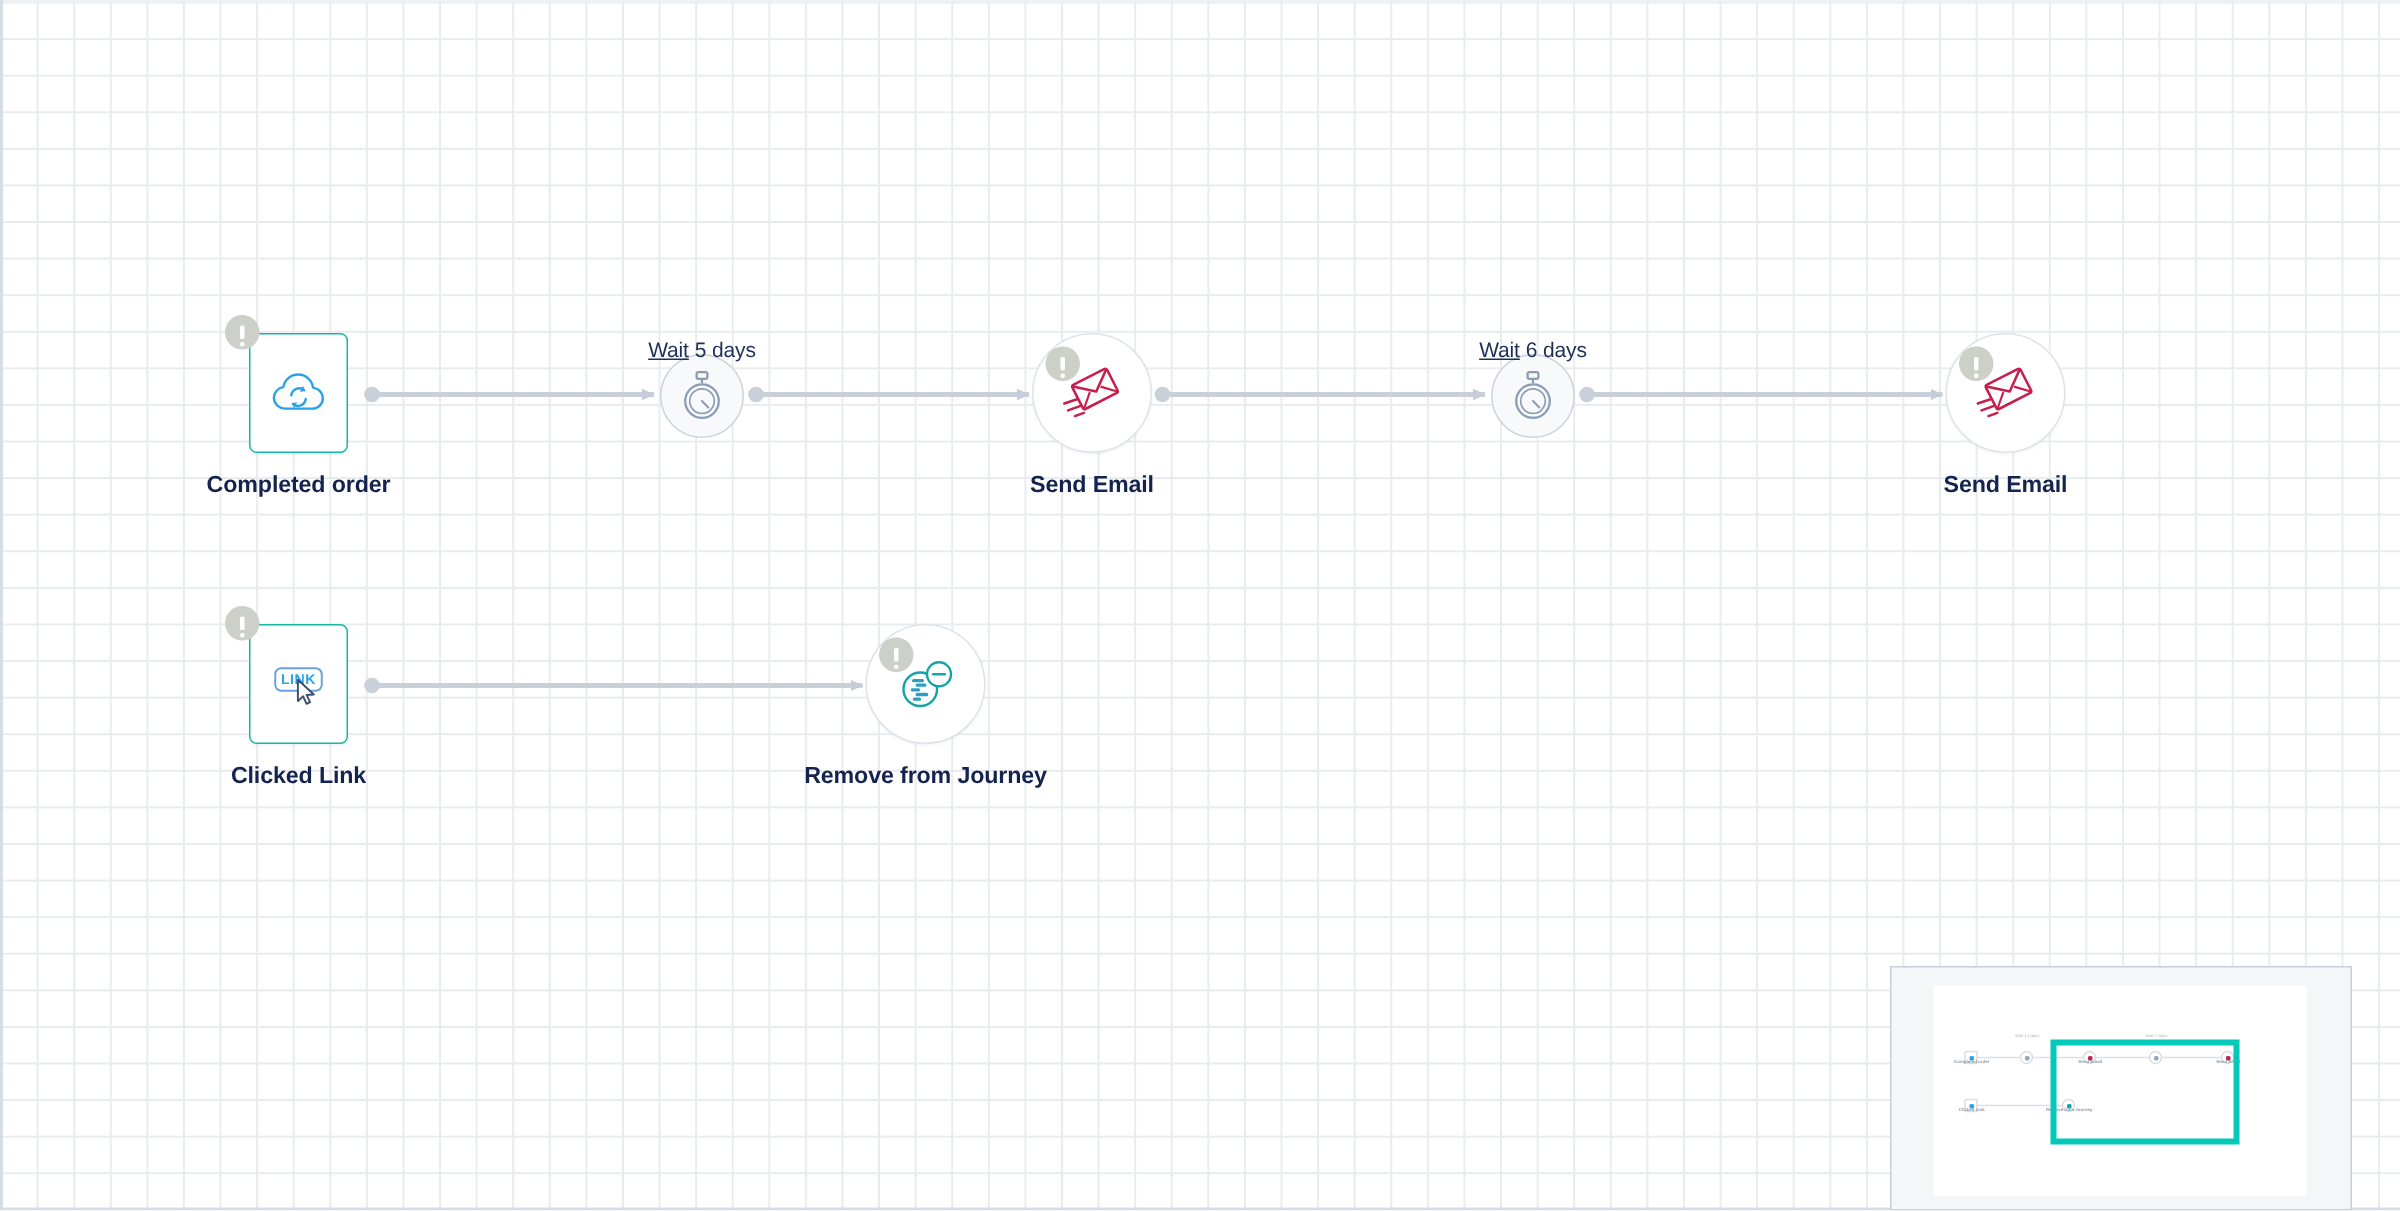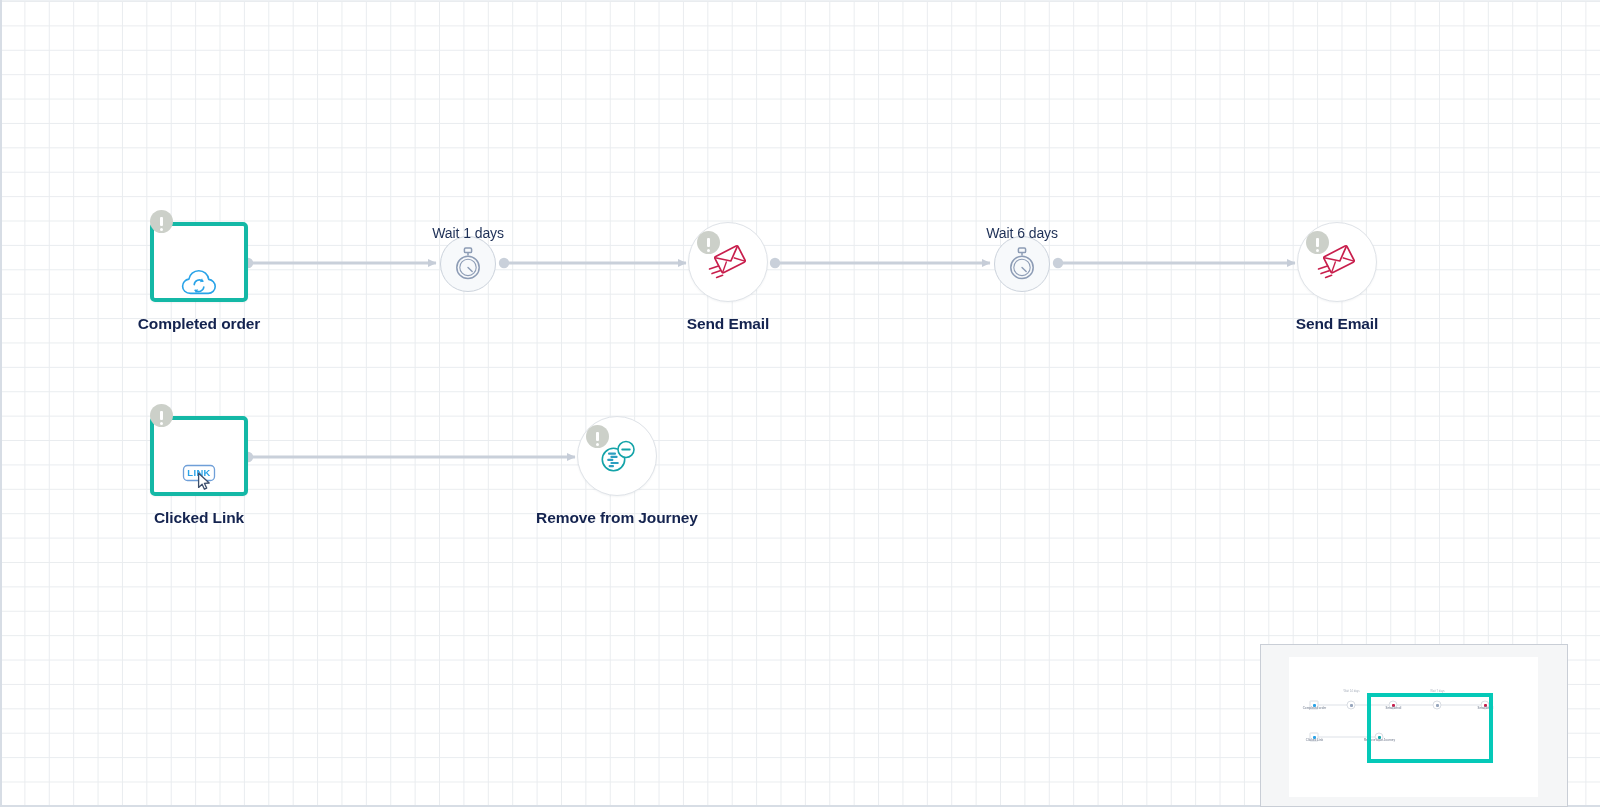--- a/index.html
+++ b/index.html
@@ -74,26 +74,25 @@
     left: 50%;
     top: 50%;
     transform: translate(-50%, -50%);
     display: flex;
     align-items: center;
     justify-content: center;
     background: #ffffff;
     box-sizing: border-box;
   }
   .node-shape.square {
-    width: 98px;
+    width: 66px;
     height: 80px;
-    border: 4px solid #14b8a6;
+    border: 1px solid #14b8a6;
     border-radius: 5px;
     box-shadow: 0 1px 2px rgba(20,30,50,0.05);
-    align-items: flex-end;
   }
   .node-shape.circle {
     width: 80px;
     height: 80px;
     border: 1px solid #dfe3e8;
     border-radius: 50%;
     box-shadow: 0 1px 2px rgba(20,30,50,0.05);
   }
   .node-shape.circle.wait {
     width: 56px;
@@ -113,21 +112,21 @@
     font-weight: bold;
     color: #14234f;
     letter-spacing: -0.1px;
   }
   .node-label.wait-label {
     top: -39px;
     font-size: 14px;
     font-weight: normal;
     color: #1d2f56;
   }
-  .node-label.wait-label .wait-word { margin-right: 4px; }
+  .node-label.wait-label .wait-word { margin-right: 4px; text-decoration: underline; }
 
   
   .warn-badge {
     position: absolute;
     width: 23px;
     height: 23px;
     border-radius: 50%;
     background: #ccd0c9;
     display: flex;
     align-items: center;
@@ -293,21 +292,21 @@
           <svg class="svg-icon" width="30" height="34" viewBox="0 0 30 34">
             <rect x="11.4" y="1.0" width="7.2" height="4.6" rx="1.2" fill="none" stroke="#8d9cb5" stroke-width="1.5"></rect>
             <line x1="15" y1="5.6" x2="15" y2="8.4" stroke="#8d9cb5" stroke-width="1.5"></line>
             <circle cx="15" cy="20.4" r="11.2" fill="none" stroke="#8d9cb5" stroke-width="1.5"></circle>
             <circle cx="15" cy="20.4" r="8.2" fill="none" stroke="#8d9cb5" stroke-width="1.1"></circle>
             <line x1="15" y1="20.4" x2="19.2" y2="24.6" stroke="#8d9cb5" stroke-width="1.4" stroke-linecap="round"></line>
           </svg>
         </span>
       </div>
       <div class="node-label wait-label">
-        <span class="wait-word">Wait</span><span>1 days</span>
+        <span class="wait-word">Wait</span><span>5 days</span>
       </div>
     </div>
 
     <div class="node" style="left:728px; top:262px;">
       <div class="node-shape circle">
         <span>
           <svg class="svg-icon" width="42" height="38" viewBox="0 0 42 38">
             <g transform="rotate(-27 21 19)">
               <rect x="11" y="8.5" width="26" height="18" rx="1.6" fill="none" stroke="#c81e4c" stroke-width="1.7"></rect>
               <path d="M11.6 9.4 L24 19.4 L36.4 9.4" fill="none" stroke="#c81e4c" stroke-width="1.7" stroke-linejoin="round"></path>

